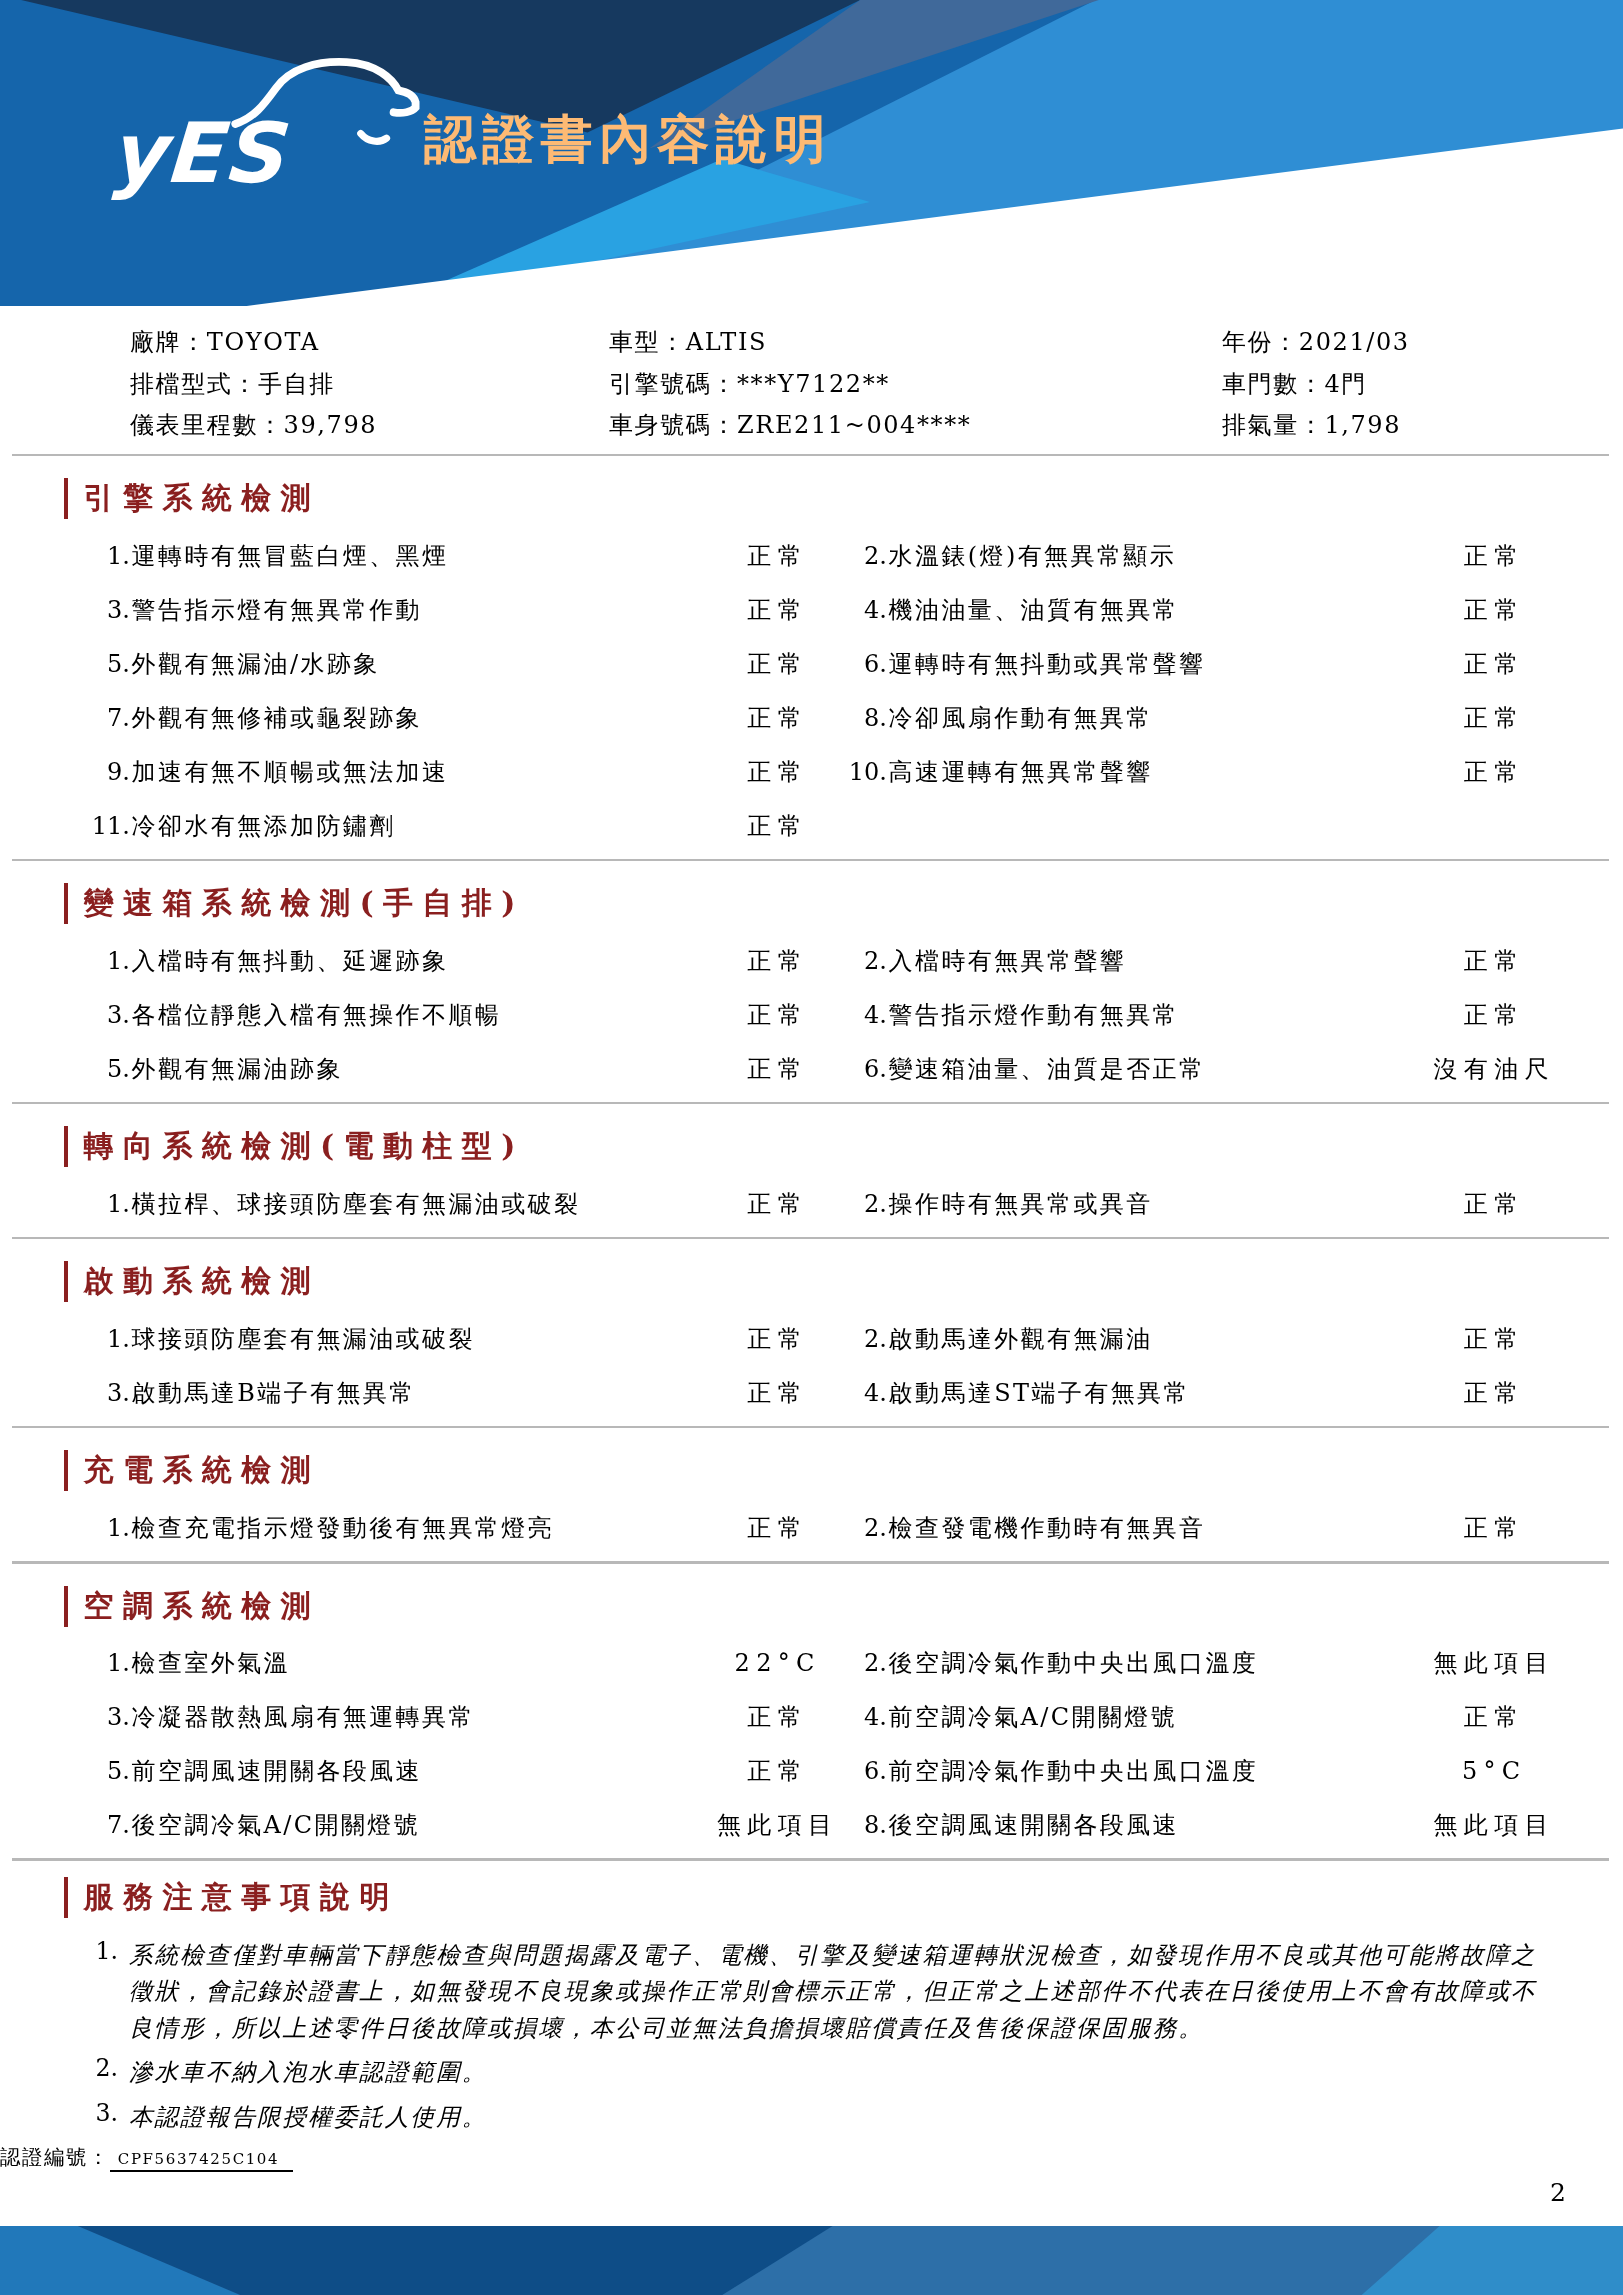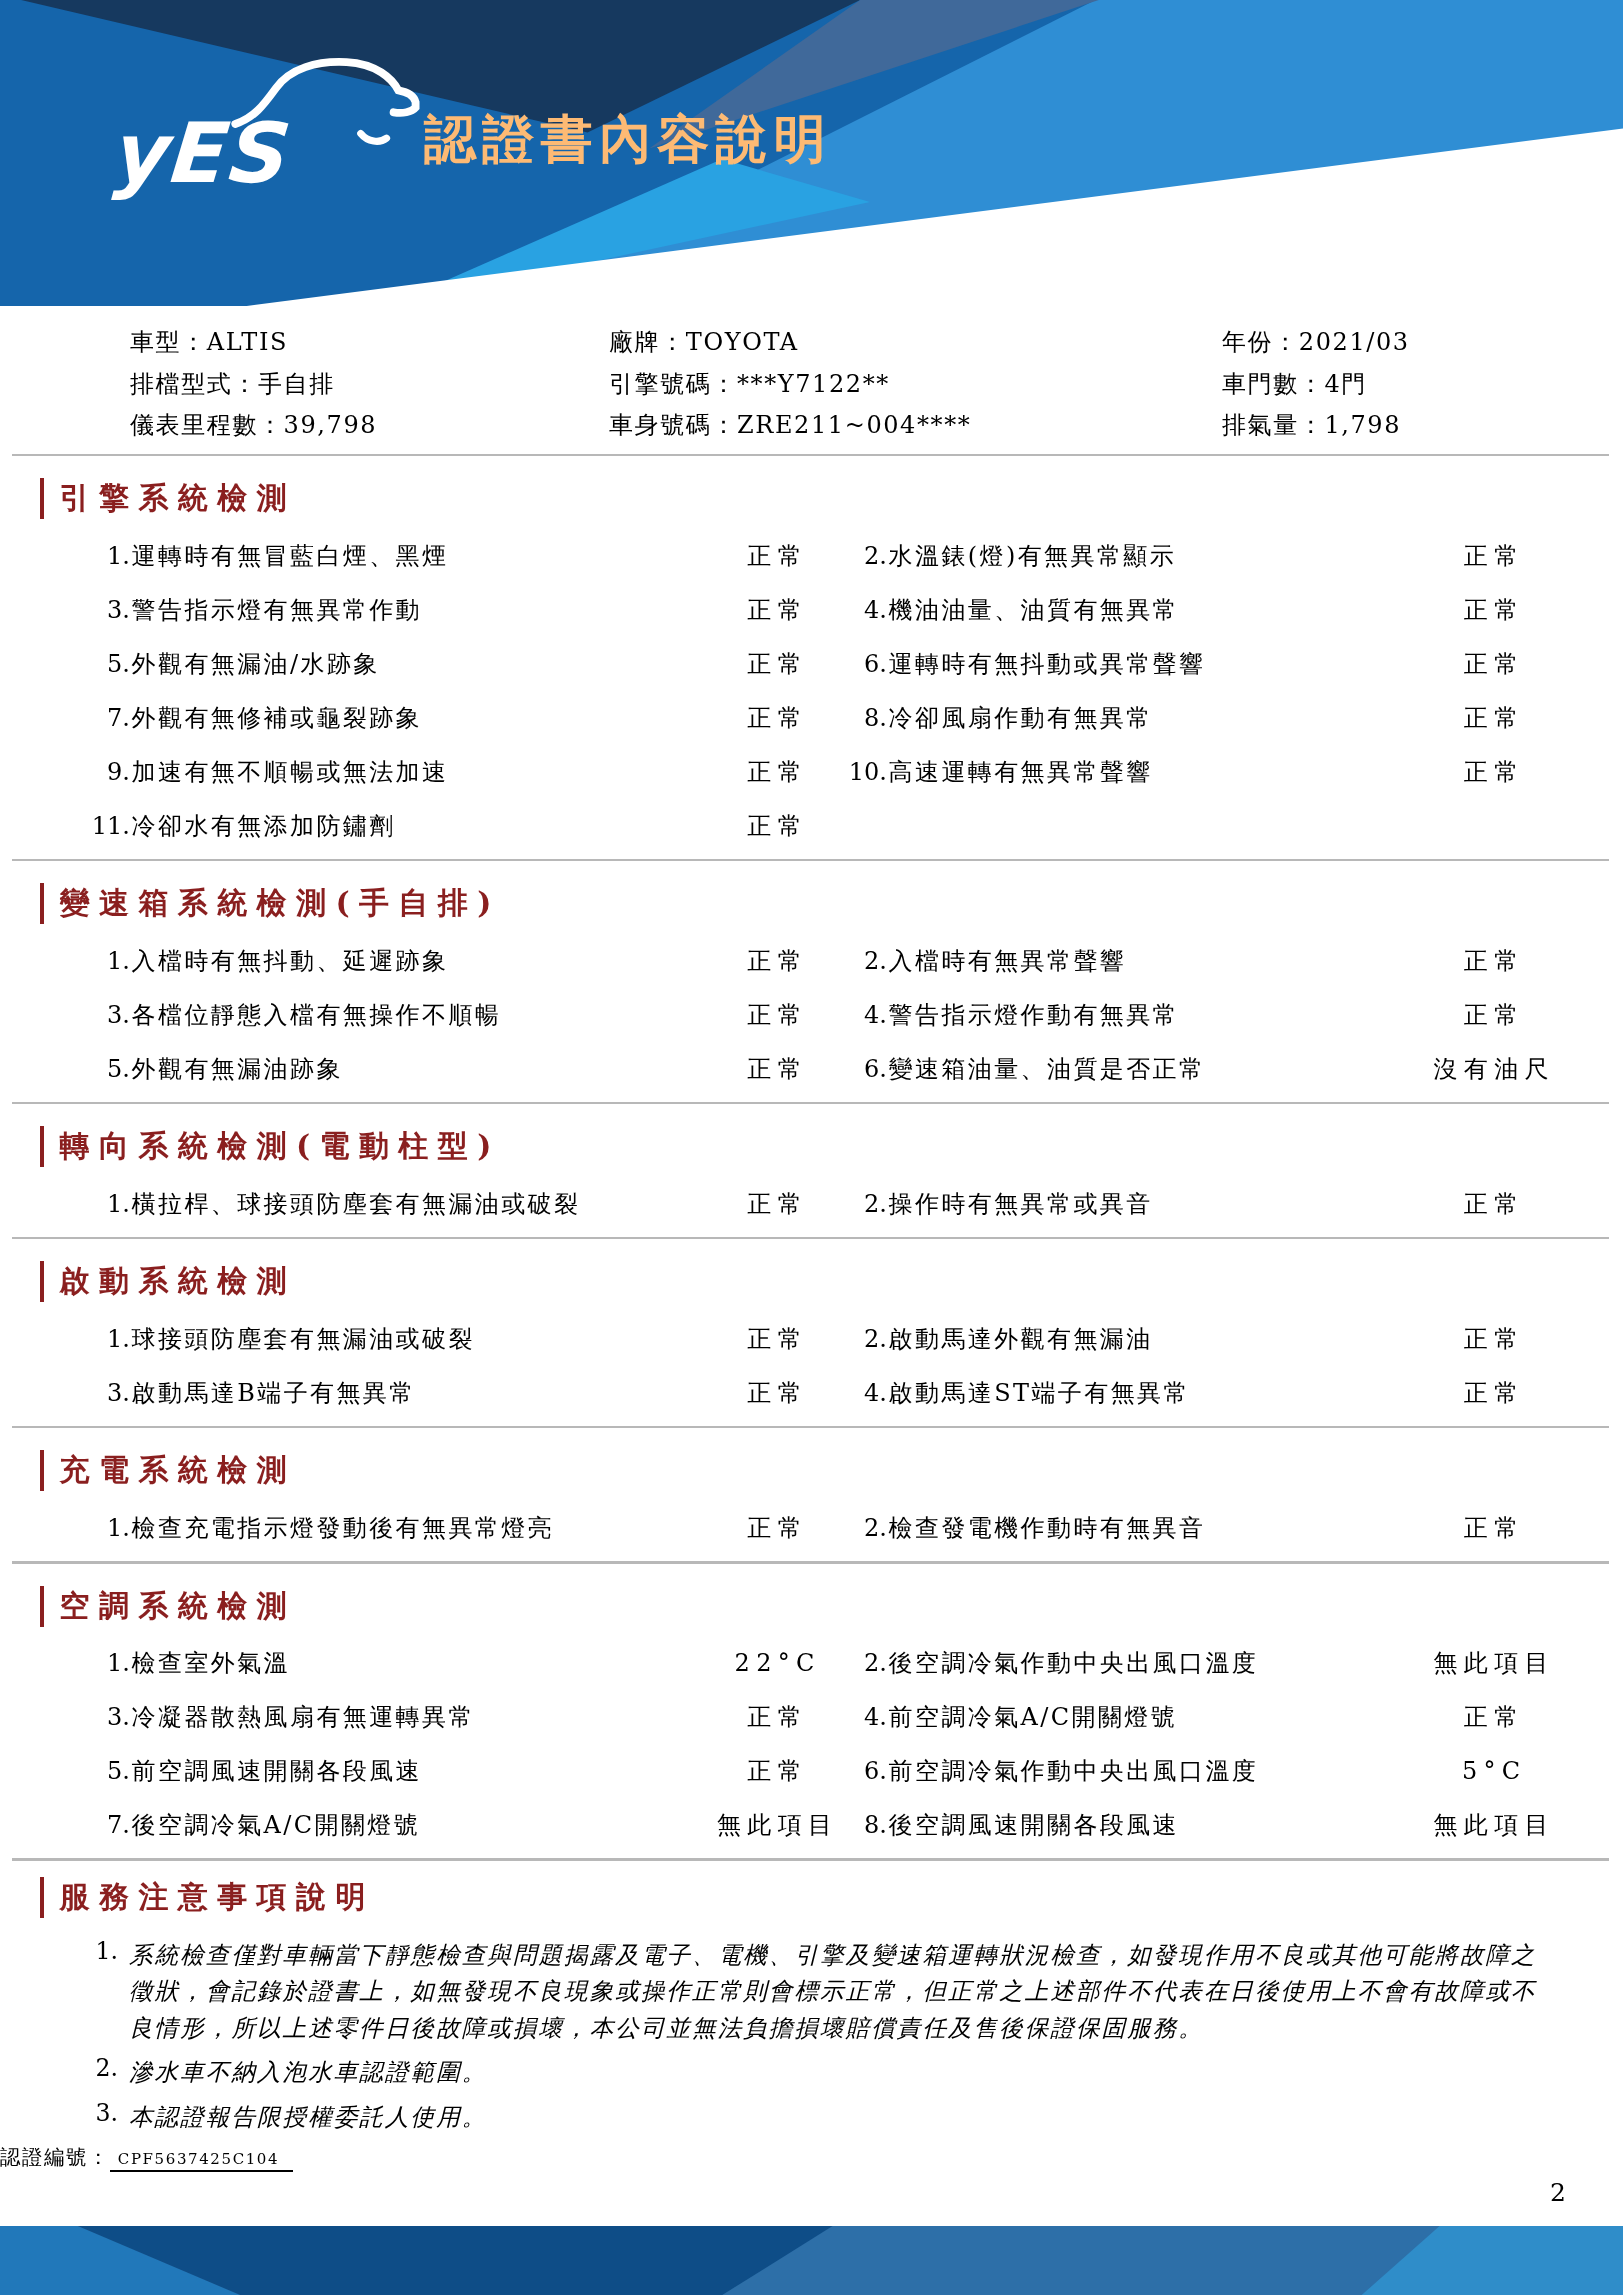--- a/index.html
+++ b/index.html
@@ -37,21 +37,21 @@
     display: grid; grid-template-columns: 479px 613px 1fr;
     padding: 20.4px 31px 12.6px 130px; row-gap: 9.4px;
     font-size: 24px; letter-spacing: 1.6px;
   }
   .vcell { white-space: nowrap; }
 
   .hr { height: 2.4px; background: var(--divider-gray); margin: 0 14px 0 11.8px; }
 
   
   .sec { padding: 22px 0 6.3px 0; }
-  .sec-head { display: flex; align-items: center; gap: 15.7px; margin-left: 40px; }
+  .sec-head { display: flex; align-items: center; gap: 15.7px; margin-left: 64px; }
   .sec-bar { width: 3.9px; height: 41px; background: var(--accent-maroon); flex: 0 0 3.9px; }
   .sec-title { margin: 0; font-size: 30px; color: var(--accent-maroon); font-weight: 600; letter-spacing: 9.4px; white-space: nowrap; }
   .items {
     display: grid; grid-template-columns: 620px 137px 550px 196px;
     margin: 20.4px 23.6px 11px 86px; row-gap: 22px; font-size: 24px;
   }
   .item-label { display: flex; align-items: baseline; }
   .item-no { flex: 0 0 44px; text-align: right; }
   .item-text { letter-spacing: 2.4px; padding-left: 1.6px; white-space: nowrap; }
   .item-result { text-align: center; letter-spacing: 6.3px; padding-left: 6.3px; white-space: nowrap; align-self: baseline; }
@@ -91,22 +91,22 @@
         <svg width="196" height="102" viewBox="0 0 250 130">
           <path d="M8 88 C32 80 44 64 60 42 C78 17 112 7 150 9 C188 11 208 30 216 45 C227 47 236 52 238 60 L238 67 C233 73 221 75 210 73" fill="none" stroke="#ffffff" stroke-width="10" stroke-linecap="round"></path>
           <path d="M168 100 C177 111 192 113 201 106" fill="none" stroke="#ffffff" stroke-width="9" stroke-linecap="round"></path>
         </svg>
       </div>
       <div class="header-title">認證書內容說明</div>
     </div>
   </div>
 
   <div class="vinfo">
+    <div class="vcell"><span>廠牌：</span><span>TOYOTA</span></div>
     <div class="vcell"><span>車型：</span><span>ALTIS</span></div>
-    <div class="vcell"><span>廠牌：</span><span>TOYOTA</span></div>
     <div class="vcell"><span>年份：</span><span>2021/03</span></div>
     <div class="vcell"><span>排檔型式：</span><span>手自排</span></div>
     <div class="vcell"><span>引擎號碼：</span><span>***Y7122**</span></div>
     <div class="vcell"><span>車門數：</span><span>4門</span></div>
     <div class="vcell"><span>儀表里程數：</span><span>39,798</span></div>
     <div class="vcell"><span>車身號碼：</span><span>ZRE211~004****</span></div>
     <div class="vcell"><span>排氣量：</span><span>1,798</span></div>
   </div>
   <div class="hr"></div>
 

